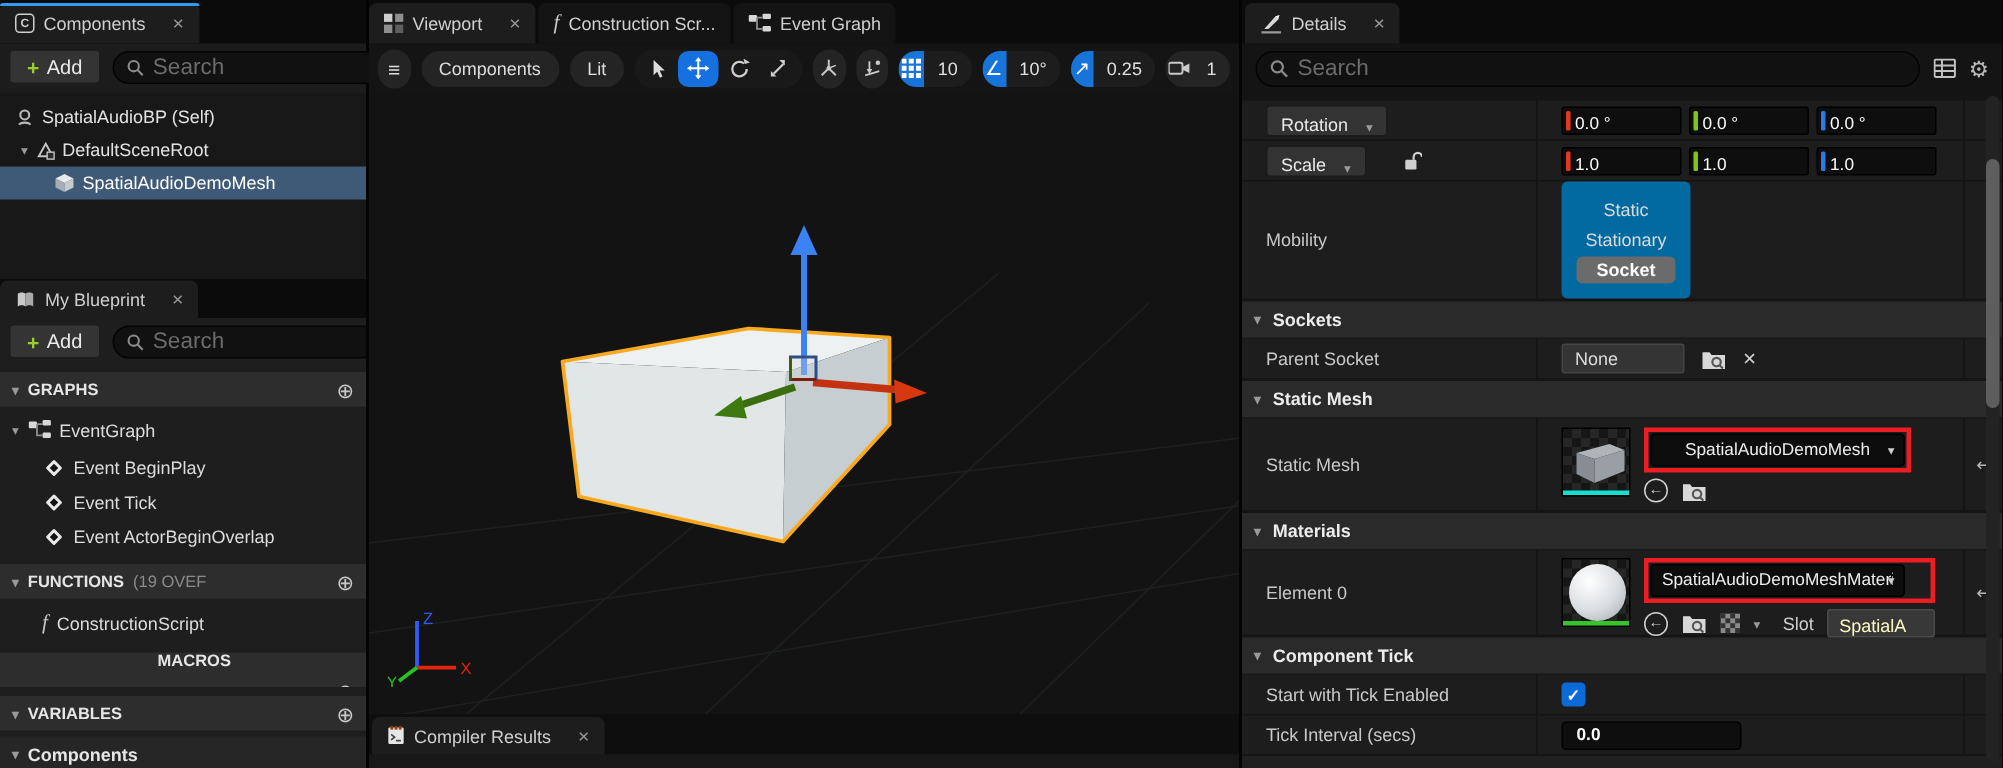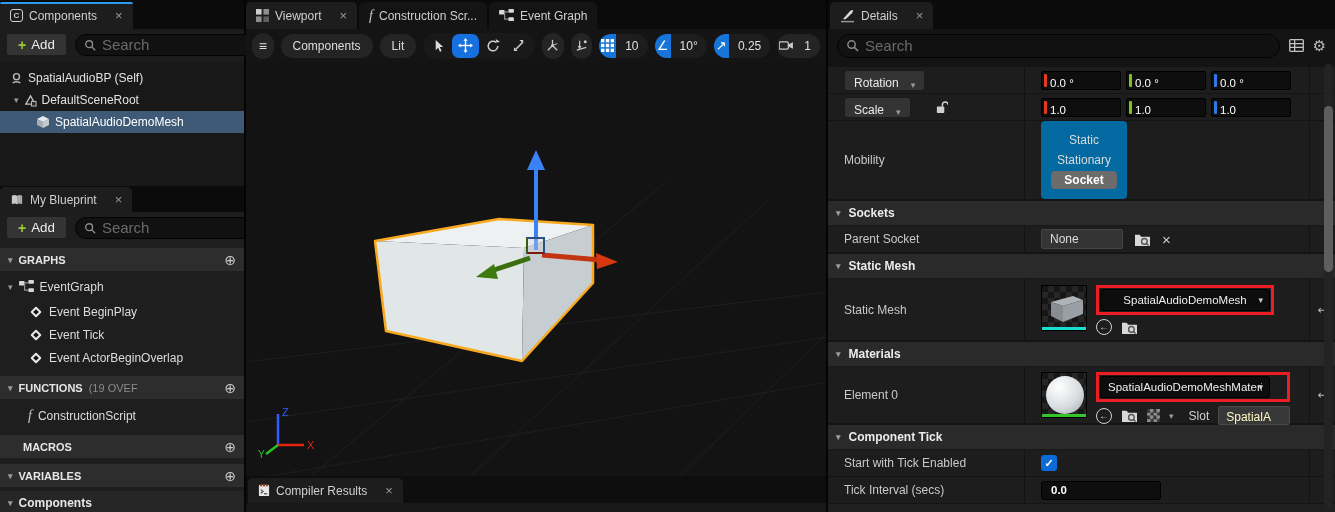--- a/index.html
+++ b/index.html
@@ -238,21 +238,21 @@
         <span class="caret">▾</span>
         <span>FUNCTIONS</span>
         <span class="count">(19 OVEF</span>
         <span class="plusc">⊕</span>
       </div>
       <div class="brow" style="padding-left:28px;margin-top:4px;height:26px;">
         <span class="fglyph icon">f</span>
         <span>ConstructionScript</span>
       </div>
 
-      <div class="sect" style="margin-top:6px;">
+      <div class="sect" style="margin-top:6px;flex-direction:column;">
         <span style="margin-left:15px;">MACROS</span>
         <span class="plusc">⊕</span>
       </div>
       <div class="sect" style="margin-top:6px;">
         <span class="caret">▾</span>
         <span>VARIABLES</span>
         <span class="plusc">⊕</span>
       </div>
       <div class="sect" style="margin-top:4px;background:#262626;font-size:12px;">
         <span class="caret">▾</span>

